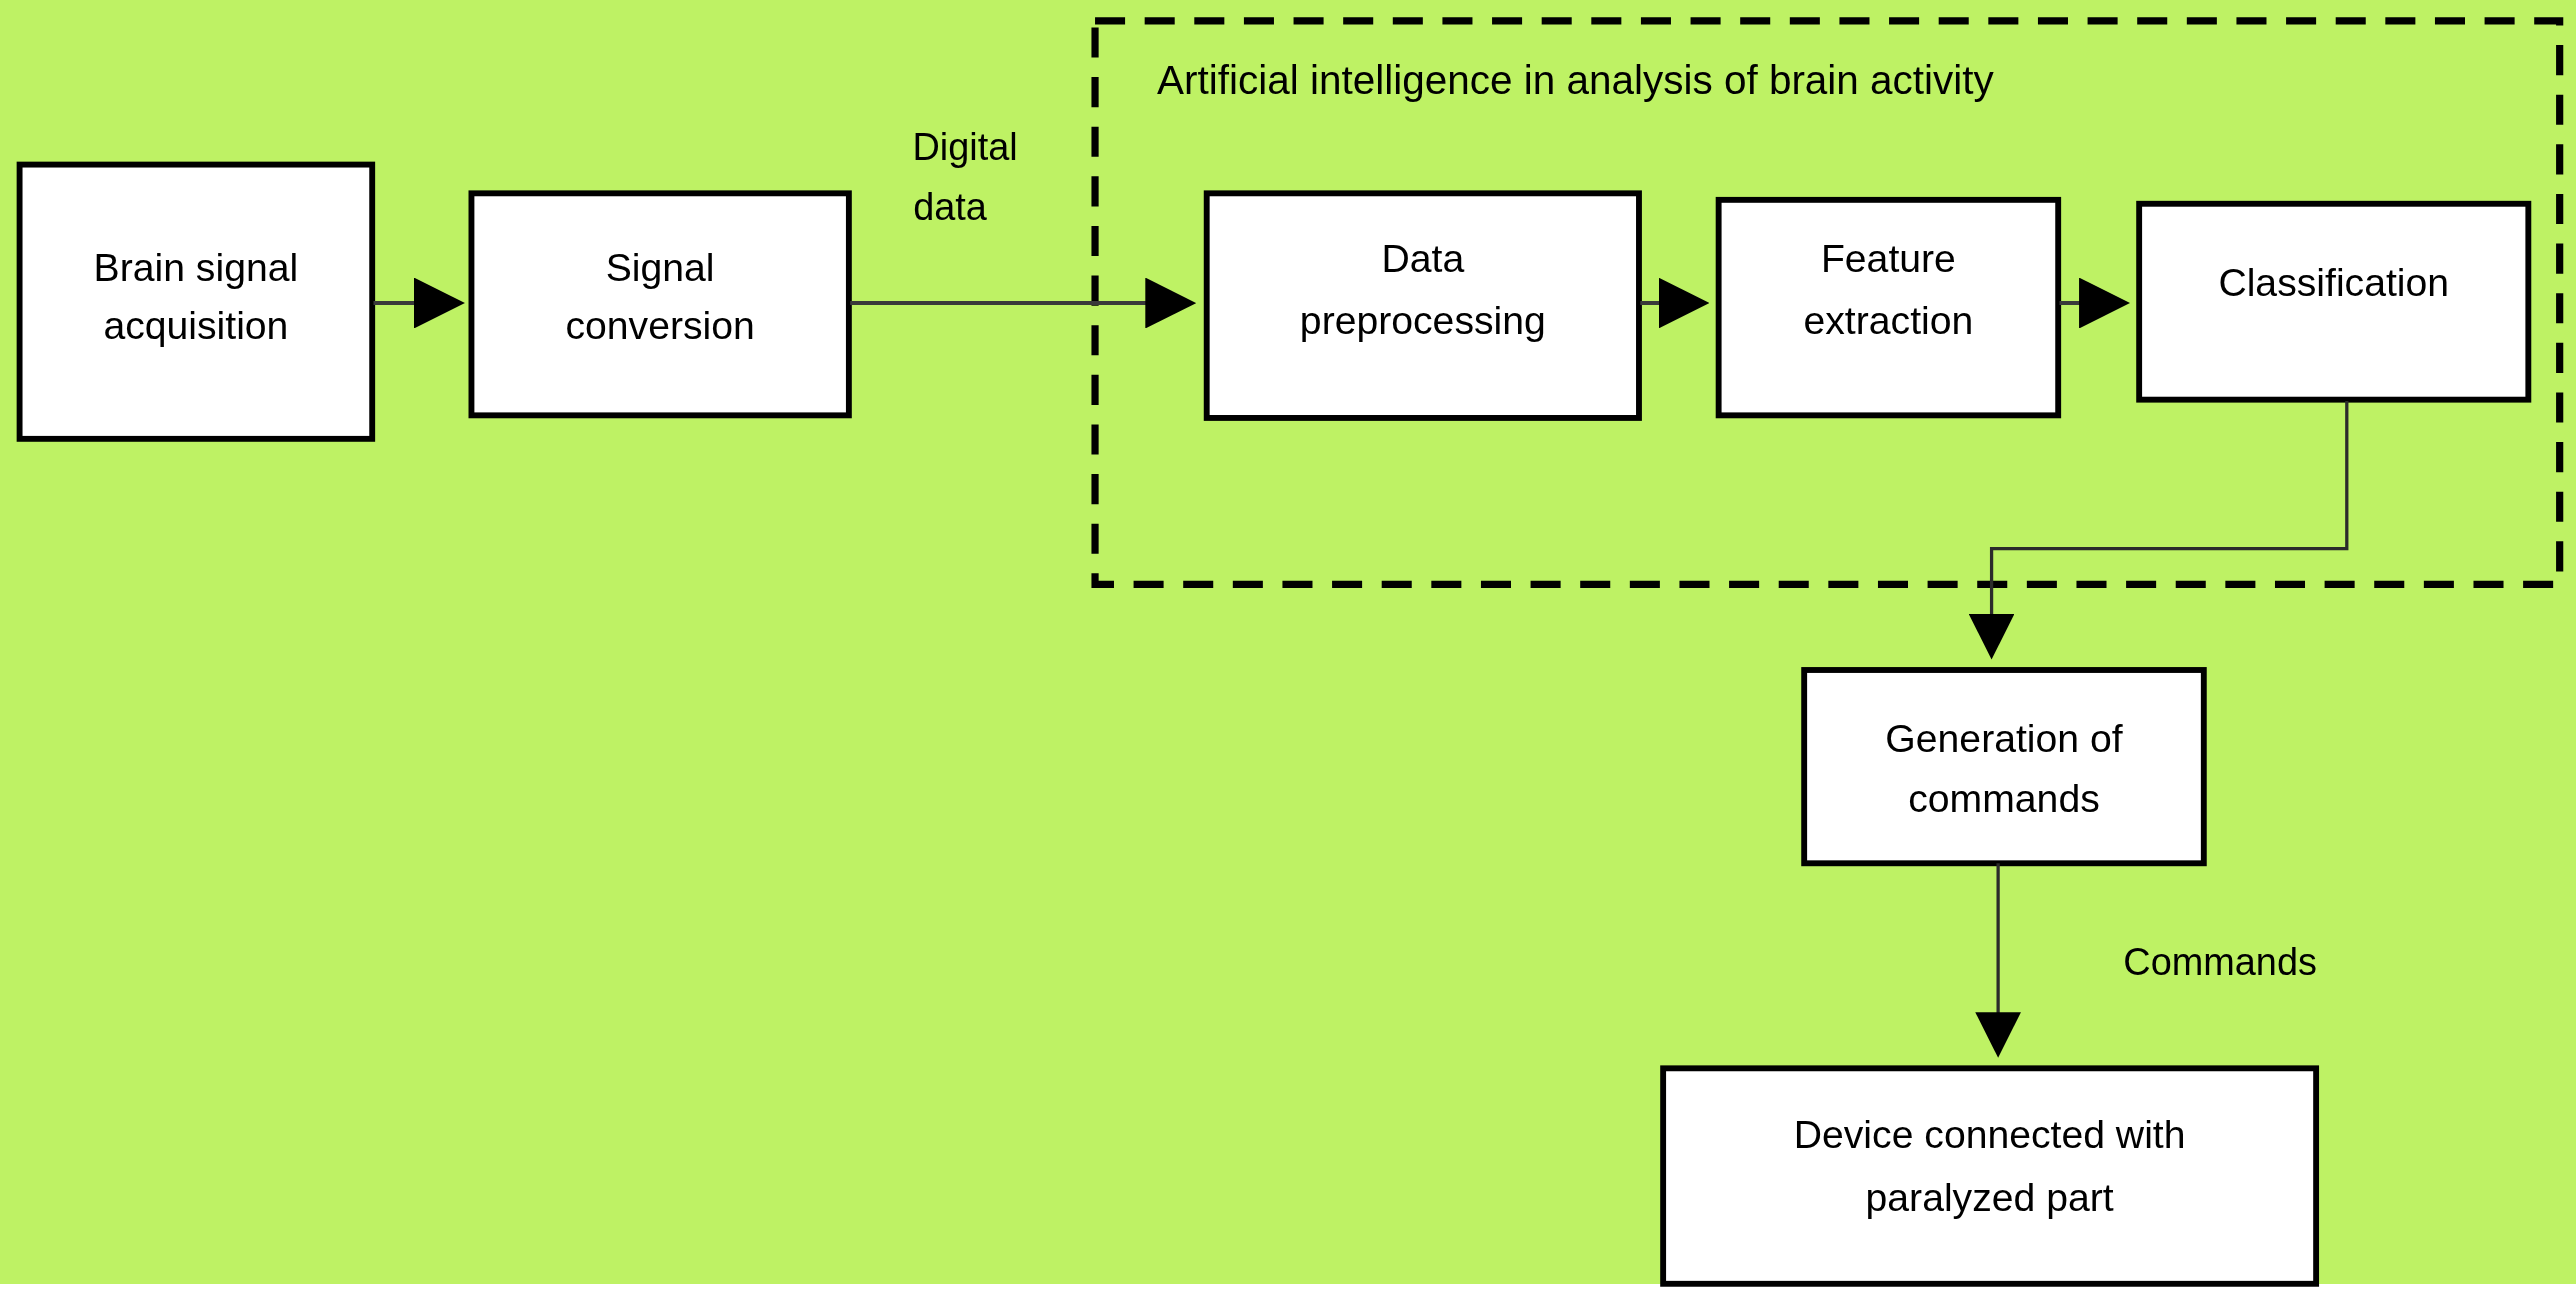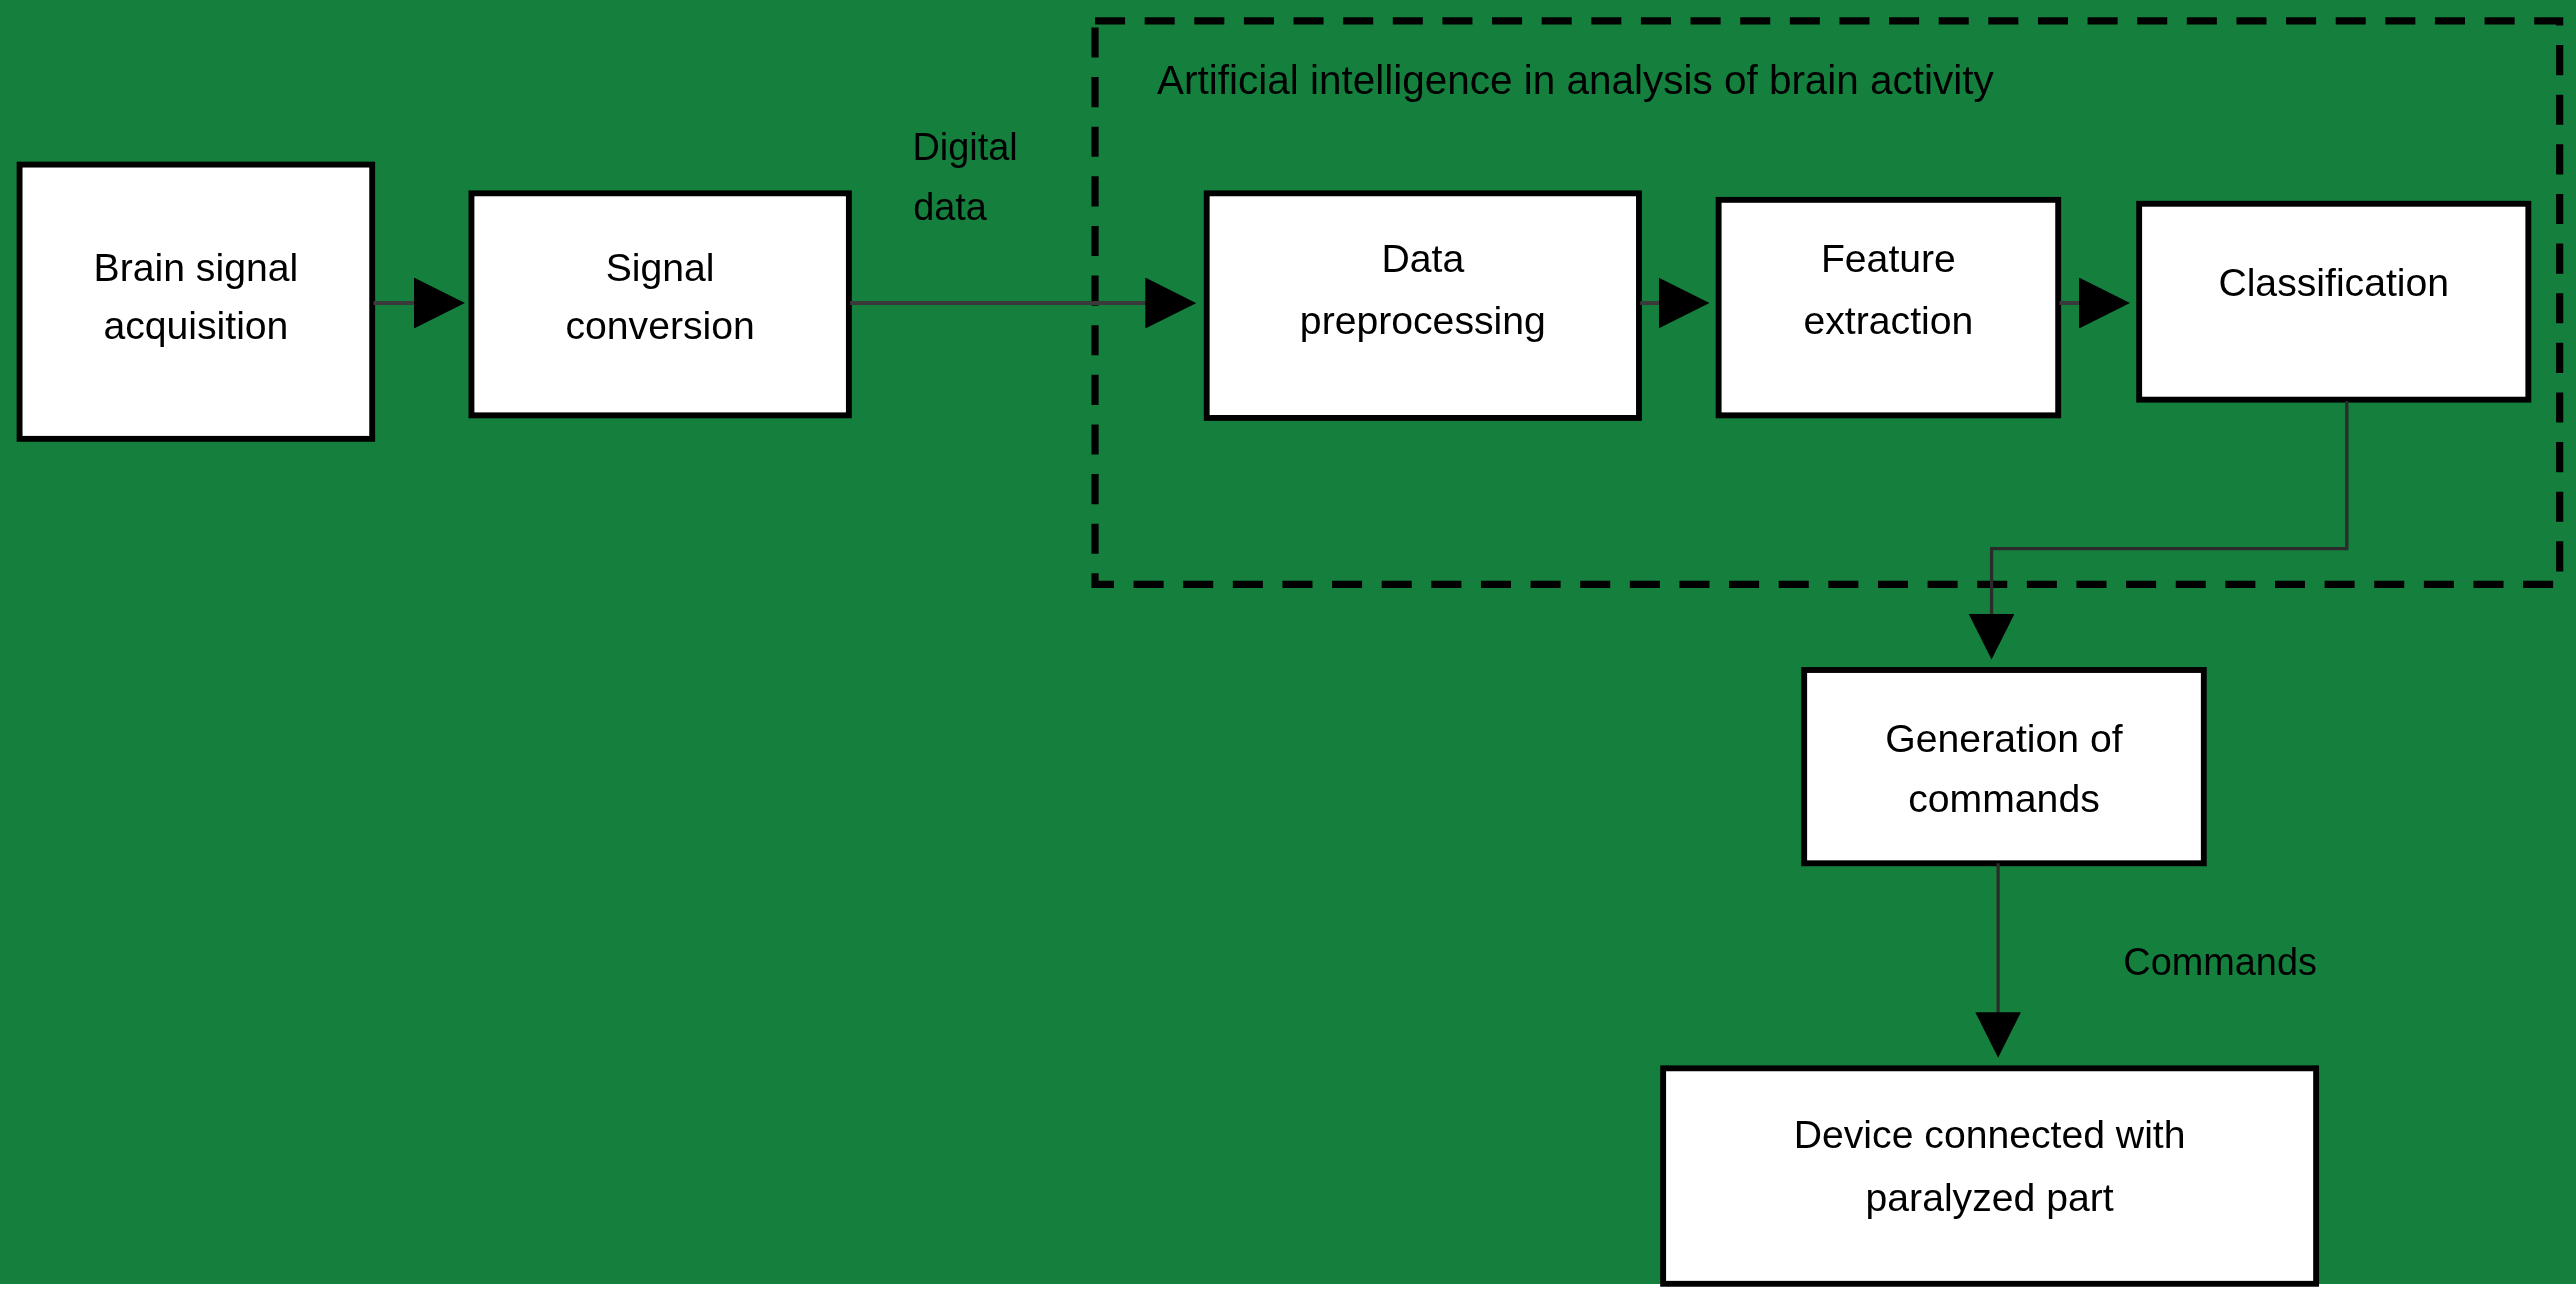--- a/index.html
+++ b/index.html
@@ -10,21 +10,21 @@
   body {
     width: 2576px;
     height: 1308px;
     overflow: hidden;
     font-family: "Liberation Sans", sans-serif;
   }
   #diagram-root {
     position: relative;
     width: 2576px;
     height: 1284px;
-    background: #15803d;
+    background: #bef264;
   }
   svg.flow-canvas {
     position: absolute;
     top: 0;
     left: 0;
     width: 2576px;
     height: 1308px;
     display: block;
   }
   .node-rect {

